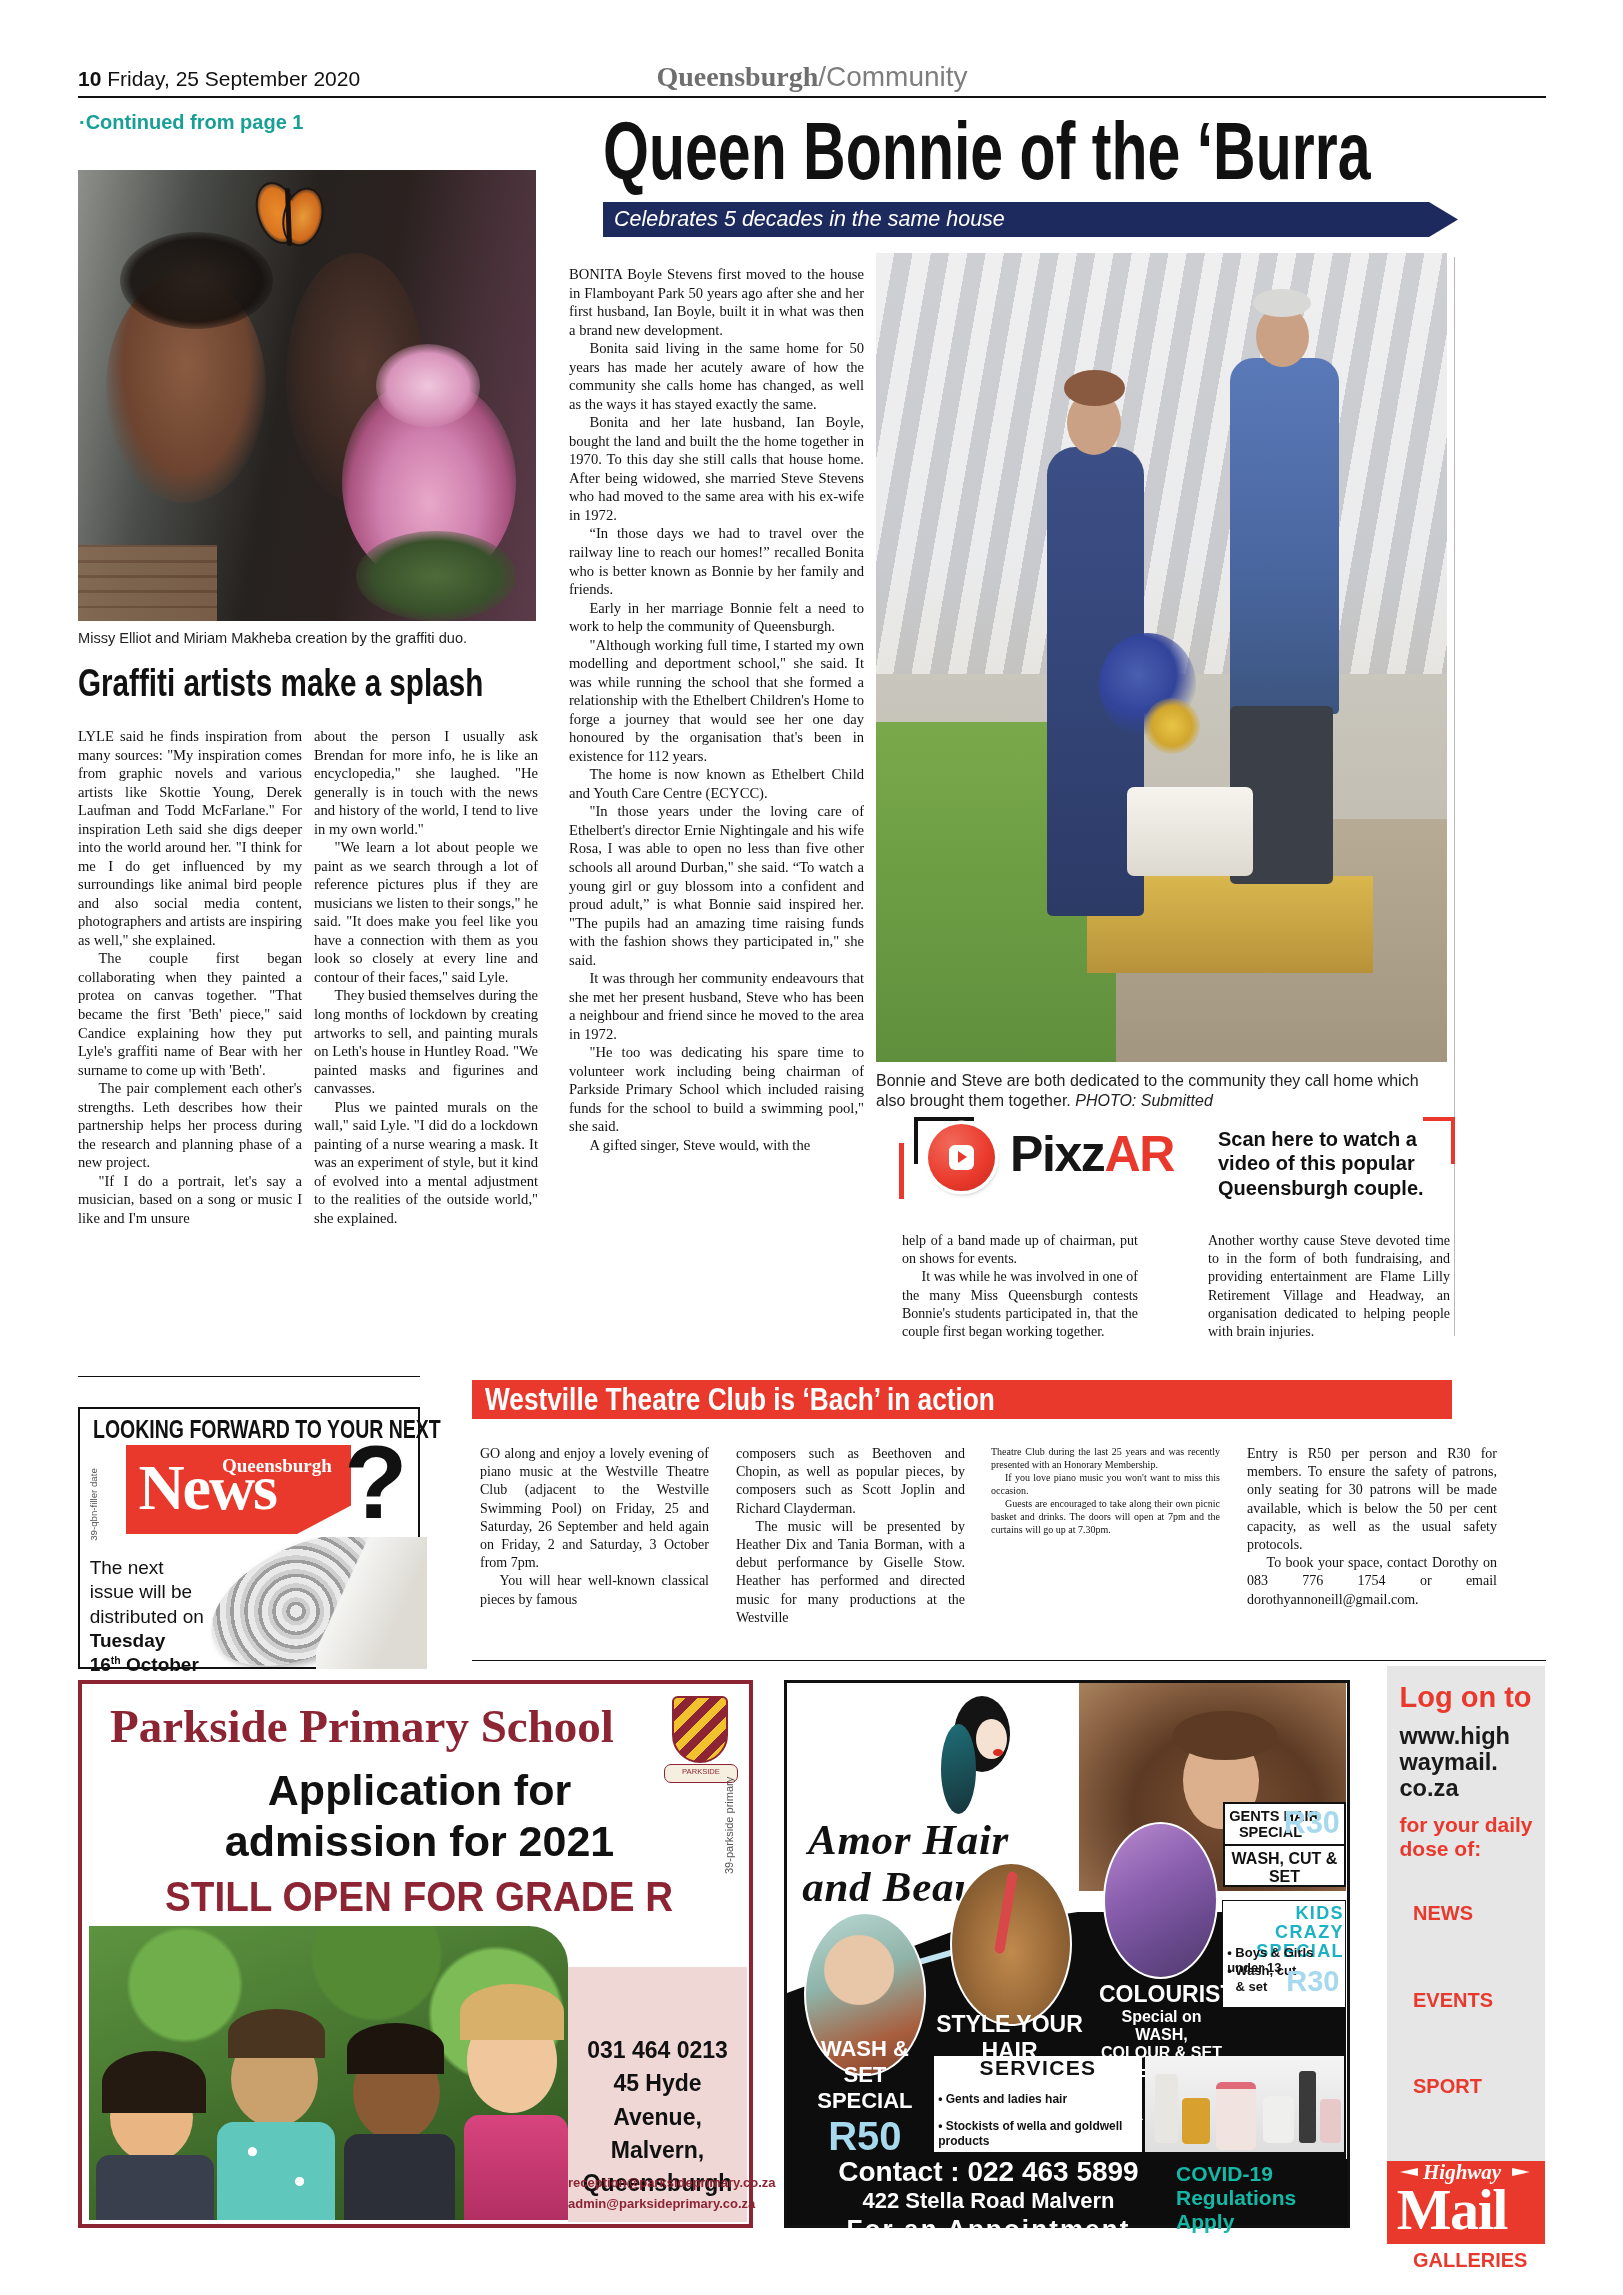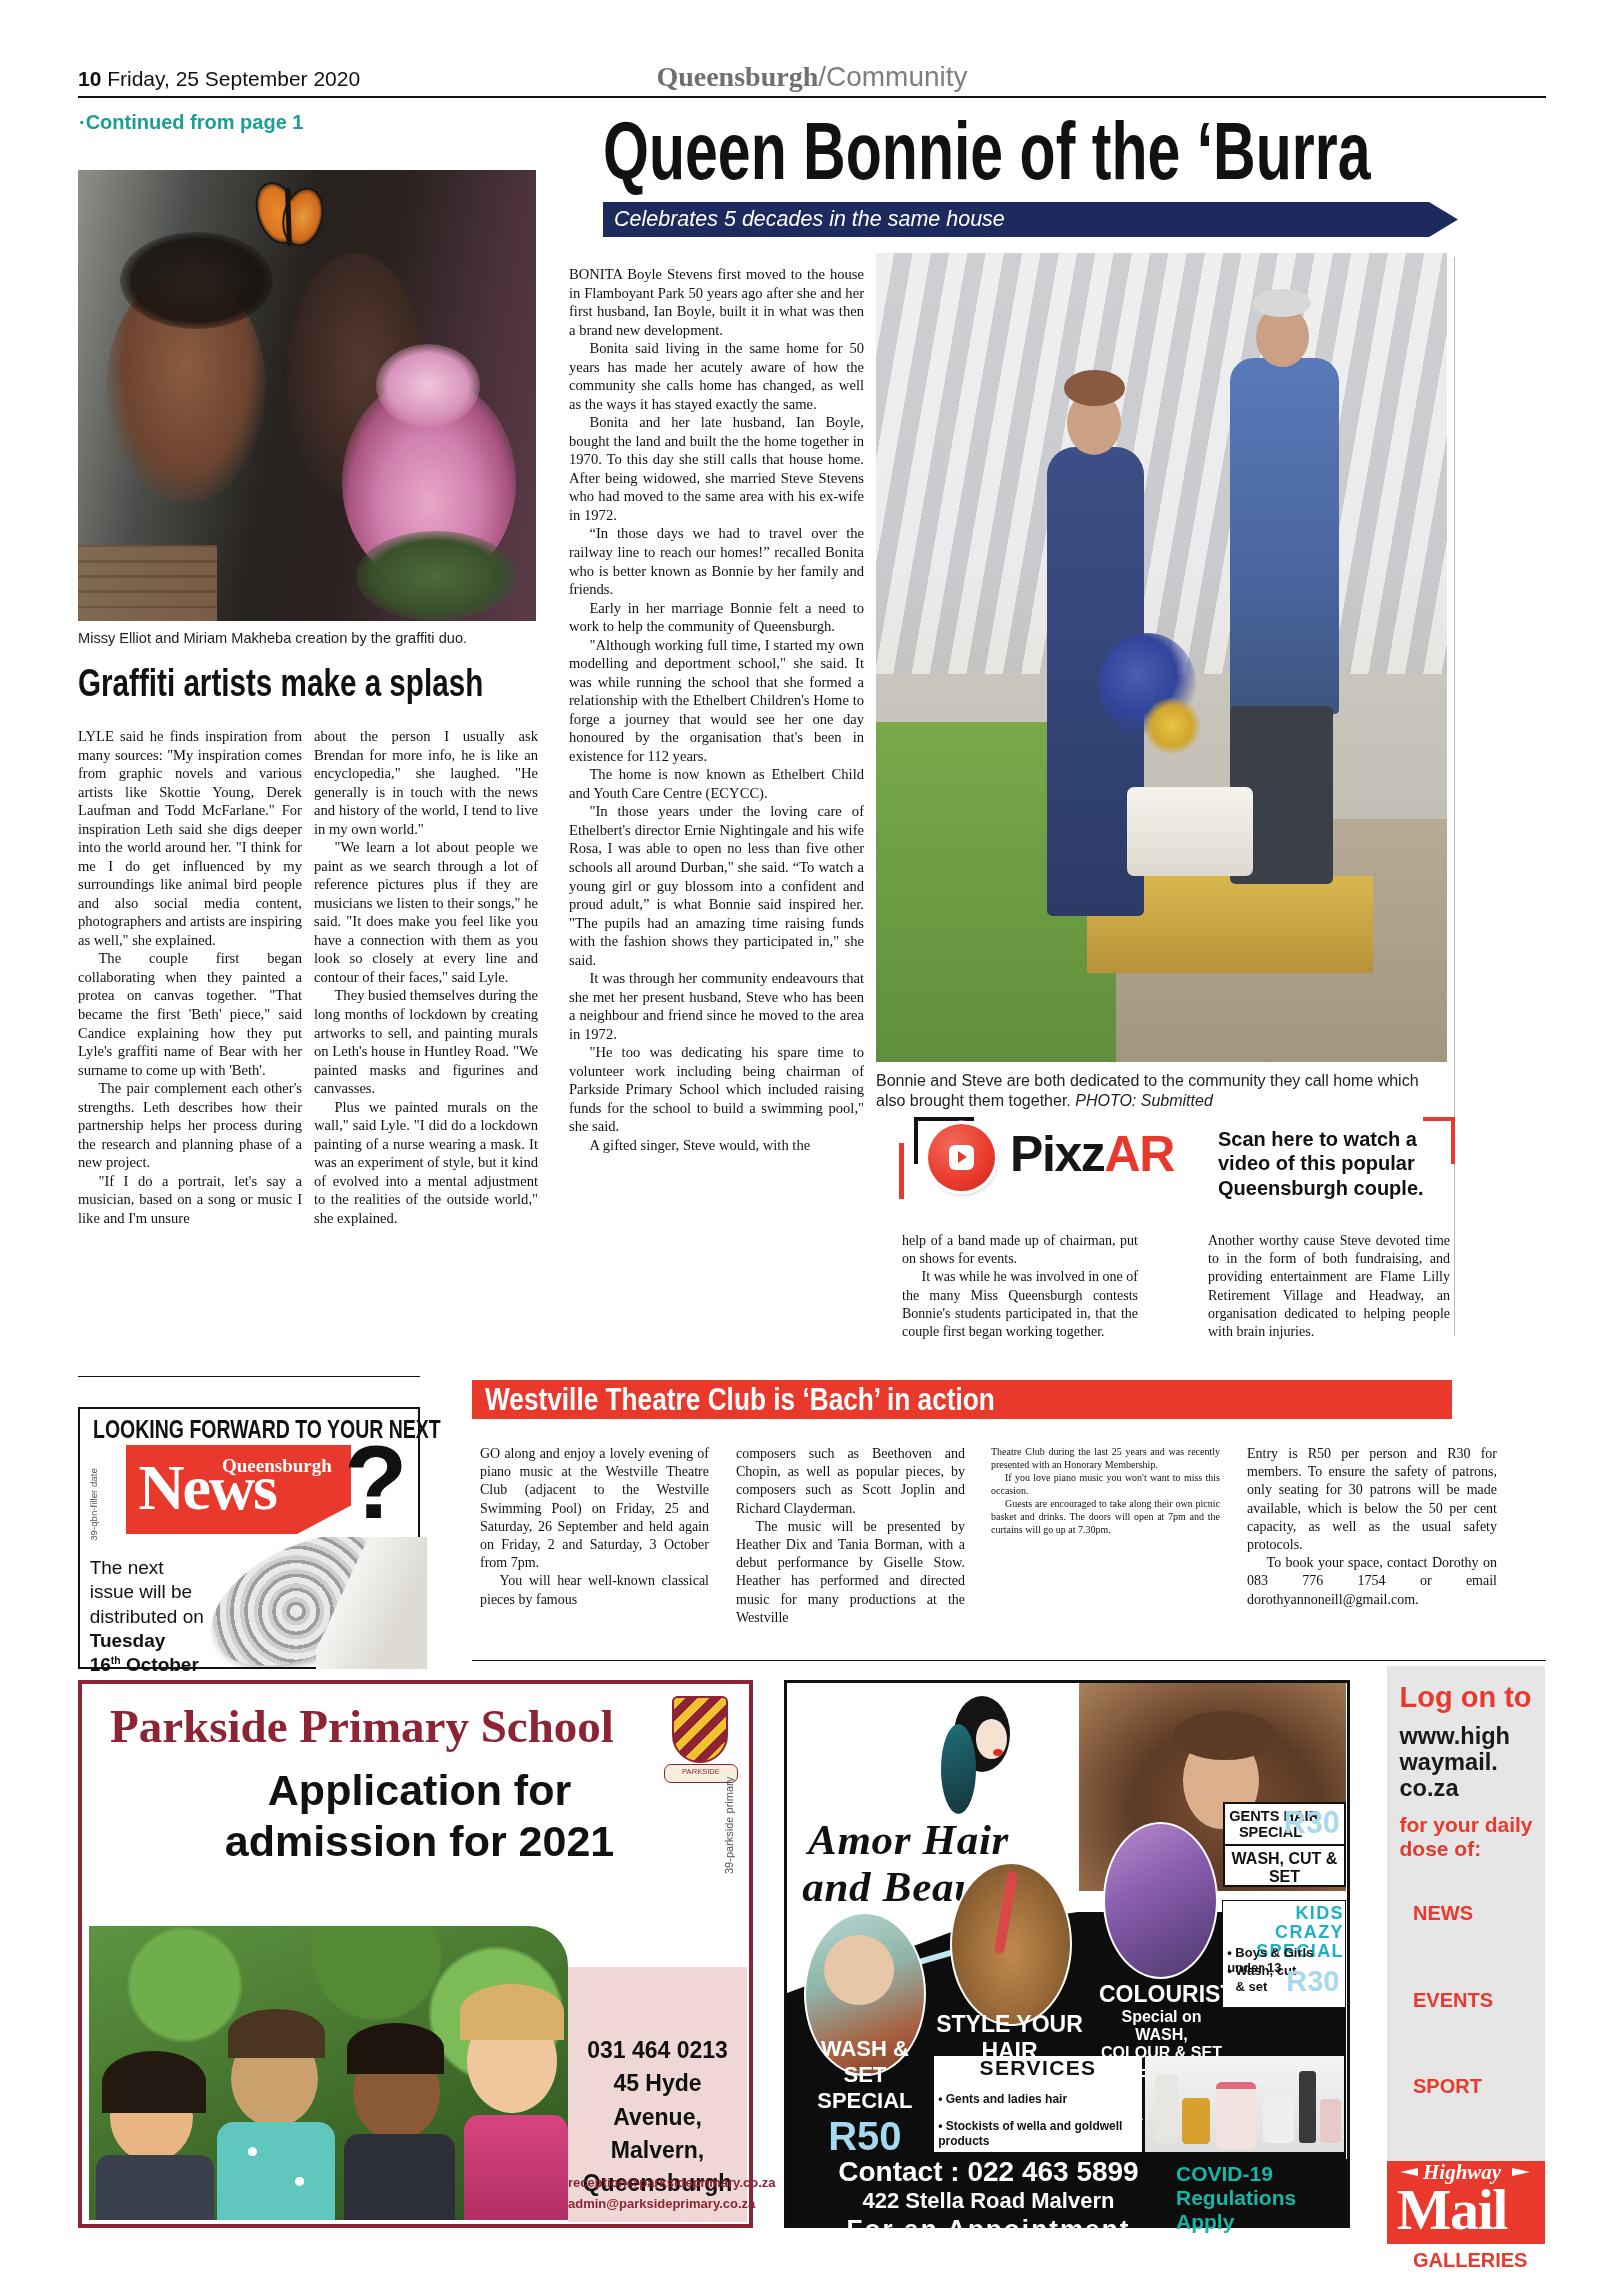--- a/index.html
+++ b/index.html
@@ -183,20 +183,21 @@
   </div>
 
   <div class="abs" style="left:78px;top:1680px;width:675px;height:548px;border:4.9px solid #8d2433;box-sizing:border-box;background:#fff;">
     <div class="abs serif b" style="left:28px;top:15.3px;font-size:47px;color:#8d2433;">Parkside Primary School</div>
     <div class="abs" style="left:582px;top:8.3px;width:72px;height:104px;">
       <div class="abs" style="left:8.3px;top:4.2px;width:56px;height:67px;border-radius:5.6px 5.6px 28px 28px;background:repeating-linear-gradient(135deg,#f2c12e 0 8.3px,#8d2433 8.3px 16.7px);border:2.8px solid #8d2433;box-sizing:border-box;"></div>
       <div class="abs" style="left:0;top:72px;width:72px;height:16.7px;background:#f6efe0;border:1.4px solid #8d2433;border-radius:7px;font-size:7.6px;text-align:center;color:#8d2433;font-family:'Liberation Sans',sans-serif;line-height:14px;">PARKSIDE</div>
     </div>
     <div class="abs sans b" style="left:0;top:82px;width:675px;text-align:center;font-size:43px;"><span>Application for</span></div>
     <div class="abs sans b" style="left:0;top:133px;width:675px;text-align:center;font-size:43px;"><span>admission for 2021</span></div>
+    <div class="abs sans b" style="left:0;top:189px;width:675px;text-align:center;font-size:42px;color:#8d2433;"><span class="cx" style="transform:scaleX(.92);transform-origin:center top;">STILL OPEN FOR GRADE R</span></div>
 
     <div class="abs ph" style="left:7px;top:242px;width:479px;height:294px;border-radius:0 39px 0 0;background:radial-gradient(circle at 20% 20%,#6fae4a 0 12%,rgba(0,0,0,0) 13%),radial-gradient(circle at 60% 10%,#558a35 0 16%,rgba(0,0,0,0) 17%),radial-gradient(circle at 85% 30%,#7cbb55 0 14%,rgba(0,0,0,0) 15%),linear-gradient(160deg,#5d9440 0%,#3f6b2a 60%,#2f5220 100%);">
       <div class="blob" style="left:21px;top:146px;width:83px;height:90px;background:#e9b583;"></div>
       <div class="abs" style="left:12.5px;top:125px;width:104px;height:62px;border-radius:50% 50% 0 0;background:#241a12;"></div>
       <div class="abs" style="left:7px;top:229px;width:118px;height:65px;background:#3a3f4e;border-radius:14px 14px 0 0;"></div>
       <div class="blob" style="left:142px;top:104px;width:87px;height:97px;background:#caa06c;"></div>
       <div class="abs" style="left:139px;top:83px;width:97px;height:49px;border-radius:50% 50% 0 0;background:#4a3categor520;background:#4a3520;"></div>
       <div class="abs" style="left:128px;top:196px;width:118px;height:99px;background:radial-gradient(circle at 30% 30%,#fff 0 4.2px,rgba(0,0,0,0) 4.9px),radial-gradient(circle at 70% 60%,#fff 0 4.2px,rgba(0,0,0,0) 4.9px),#5fc7bc;border-radius:16.7px 16.7px 0 0;"></div>
       <div class="blob" style="left:264px;top:118px;width:87px;height:97px;background:#8a5a35;"></div>
       <div class="abs" style="left:258px;top:97px;width:97px;height:51px;border-radius:50% 50% 0 0;background:#1d140d;"></div>

